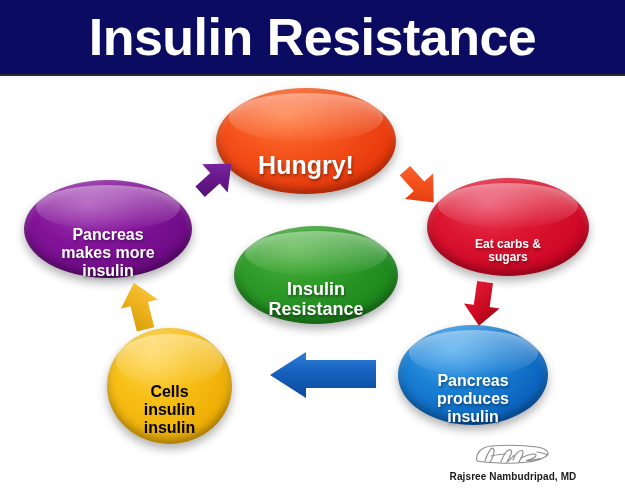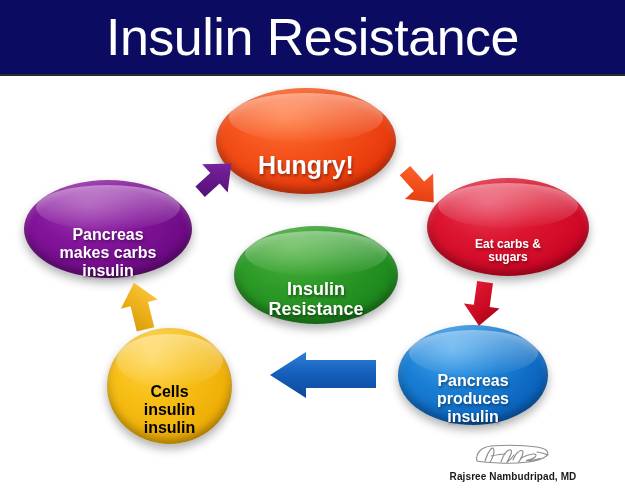--- a/index.html
+++ b/index.html
@@ -31,21 +31,21 @@
     box-sizing: border-box;
   }
   #title-text {
     position: absolute;
     left: 0;
     top: 2px;
     width: 625px;
     text-align: center;
     color: #ffffff;
     font-size: 52px;
-    font-weight: normal;
+    font-weight: bold;
     letter-spacing: -0.5px;
     line-height: 70px;
     white-space: nowrap;
   }
 
   
   .node {
     position: absolute;
     border-radius: 50%;
     display: flex;
@@ -251,21 +251,21 @@
     <span class="label">
       <span>Cells</span><br>
       <span>insulin</span><br>
       <span>insulin</span>
     </span>
   </div>
 
   <div class="node" id="node-pancreas">
     <span class="label">
       <span>Pancreas</span><br>
-      <span>makes carbs</span><br>
+      <span>makes more</span><br>
       <span>insulin</span>
     </span>
   </div>
 
   <div class="node" id="node-center">
     <span class="label">
       <span>Insulin</span><br>
       <span>Resistance</span>
     </span>
   </div>

